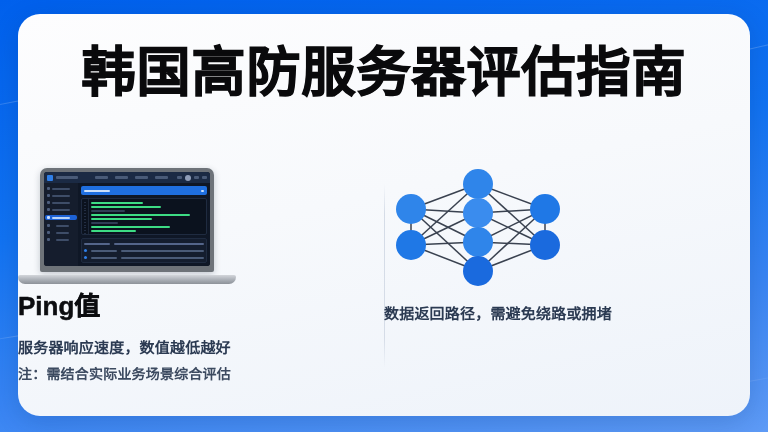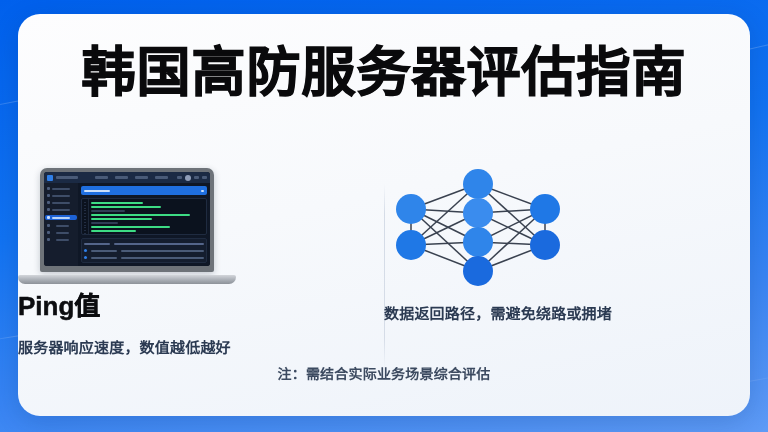--- a/index.html
+++ b/index.html
@@ -119,21 +119,21 @@
     color: #2b3a52;
     margin-top: 15px;
     letter-spacing: .2px;
   }
 
   
   .note {
     position: absolute;
     left: 0; right: 0;
     bottom: 32px;
-    text-align: center;
+    text-align: left;
     font-size: 14px;
     line-height: 20px;
     font-weight: 600;
     color: #3c4a60;
     letter-spacing: .2px;
   }
 
   
   .laptop { position: relative; width: 218px; height: 122px; }
 

